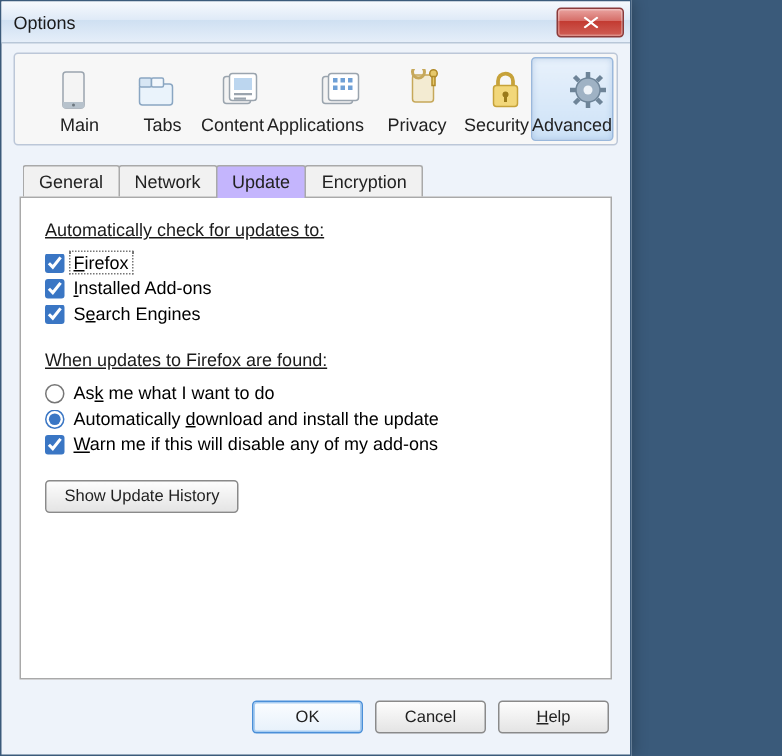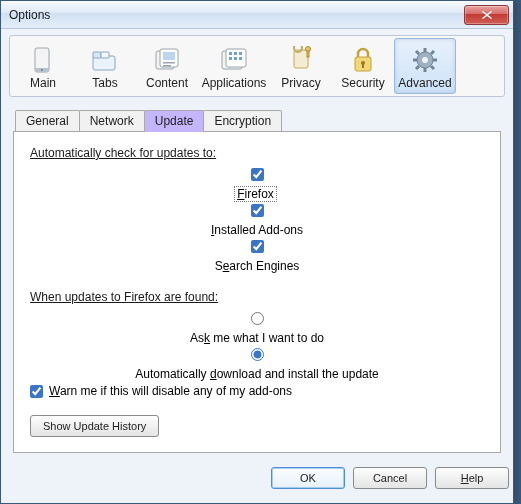--- a/index.html
+++ b/index.html
@@ -7,21 +7,21 @@
     padding: 0;
     width: 521px;
     height: 504px;
     font-family: "Segoe UI", Tahoma, sans-serif;
     font-size: 12px;
     background: #3a5a7a;
   }
   .window {
     position: absolute;
     left: 0; top: 0;
-    width: 514px;
+    width: 421px;
     height: 504px;
     background: #eef3fa;
     border: 1px solid #3b5a7a;
     box-sizing: border-box;
     box-shadow: 0 0 10px rgba(0,0,0,.3);
   }
   .titlebar {
     height: 28px;
     background: linear-gradient(to bottom, #f6f9fd 0%, #dfeaf7 45%, #cfe0f2 46%, #e5eef9 100%);
     border-bottom: 1px solid #b8c7d8;
@@ -57,21 +57,21 @@
   }
   .toolbar {
     display: flex;
     gap: 0;
   }
   .toolbtn {
     width: 62px;
     height: 56px;
     display: flex;
     flex-direction: column;
-    align-items: center;
+    align-items: flex-end;
     justify-content: flex-end;
     padding-bottom: 3px;
     border: 1px solid transparent;
     border-radius: 3px;
     cursor: default;
     box-sizing: border-box;
   }
   .toolbtn.selected {
     background: linear-gradient(to bottom, #e8f1fb, #cde2f7);
     border: 1px solid #9ab8dc;
@@ -119,21 +119,21 @@
     padding: 14px 16px;
     box-sizing: border-box;
     position: relative;
     z-index: 1;
   }
   .section-label {
     color: #1a1a1a;
     margin-bottom: 8px;
     text-decoration: underline;
   }
-  .indent1 { margin-left: 24px; flex-direction: column; }
+  .indent1 { margin-left: 24px; }
   .indent3 { margin-left: 52px; }
   .row {
     display: flex;
     align-items: center;
     margin: 3px 0;
     gap: 6px;
   }
   input[type=checkbox], input[type=radio] {
     margin: 0;
     width: 13px; height: 13px;
@@ -162,21 +162,21 @@
     justify-content: center;
   }
   .btn.default {
     border: 1px solid #4a8fd8;
     box-shadow: 0 0 0 1px #a8cdf2 inset;
     background: linear-gradient(to bottom, #fbfdff, #e7f1fb);
     min-width: 74px;
   }
   .footer {
     position: absolute;
-    right: 4px;
+    right: 14px;
     bottom: 14px;
     display: flex;
     gap: 8px;
   }
   .footer .btn { min-width: 74px; }
   .spacer { height: 14px; }
 </style>
 </head>
 <body>
 

